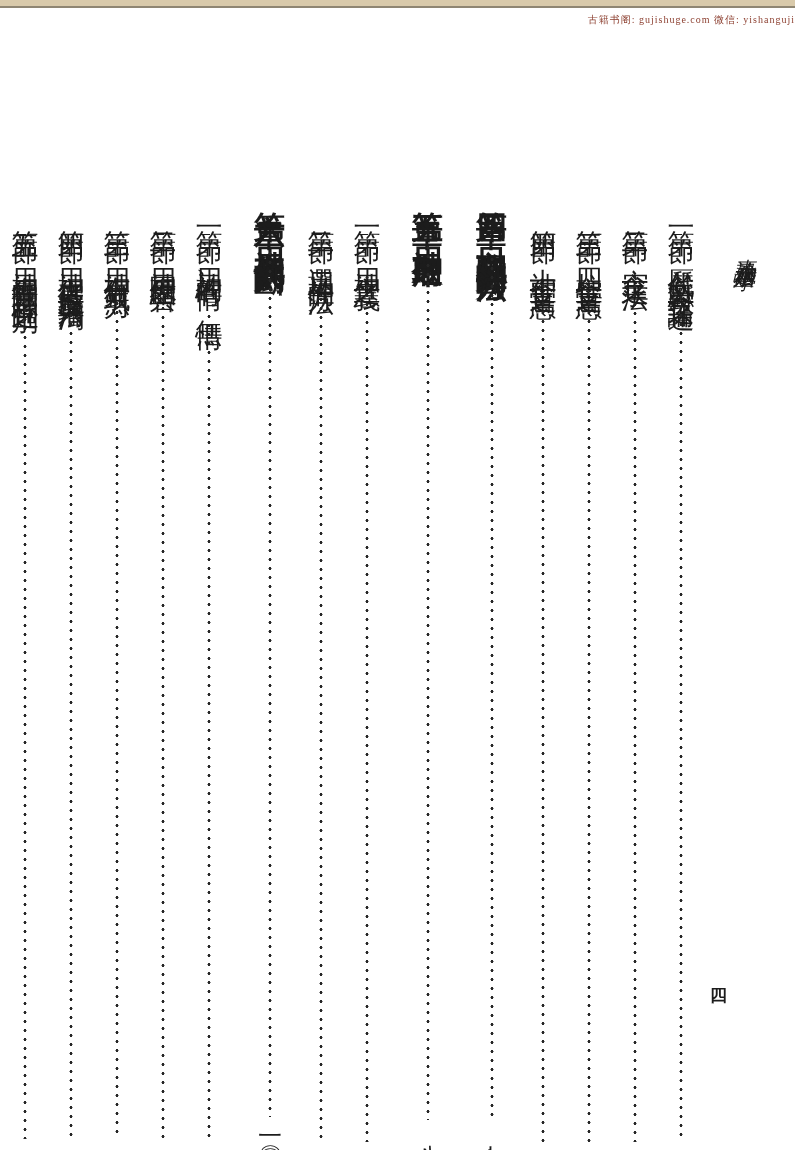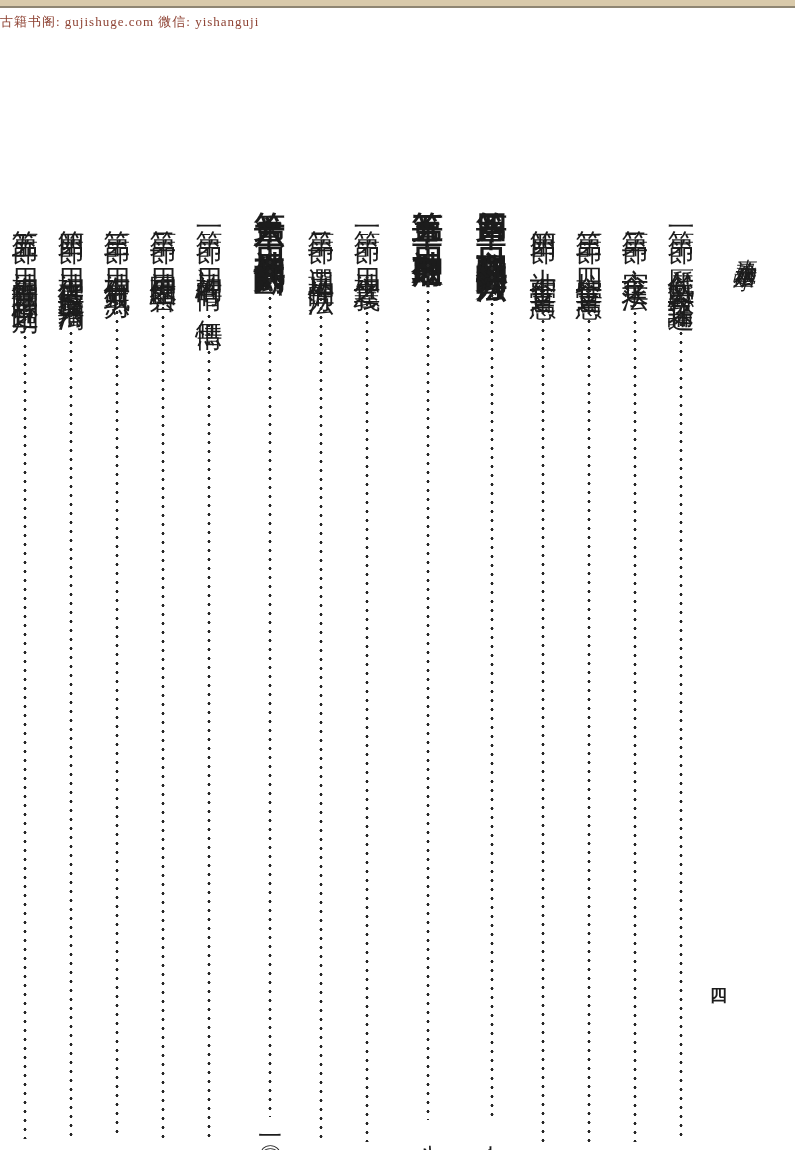--- a/index.html
+++ b/index.html
@@ -21,22 +21,22 @@
   .page{position:absolute;inset:0;}
 
   
   .top-strip{
     position:absolute;top:0;left:0;width:795px;height:6px;
     background:var(--strip);
     border-bottom:2px solid var(--strip-line);
   }
   .watermark{
     position:absolute;top:13px;left:0;width:795px;
-    text-align:left;
-    font-size:13px;letter-spacing:1px;
+    text-align:right;
+    font-size:10px;letter-spacing:1px;
     color:var(--watermark);
   }
 
   
   .book-header{
     position:absolute;top:242px;right:37px;
     writing-mode:vertical-rl;text-orientation:upright;
     font-size:21px;letter-spacing:2px;
     font-style:italic;
     color:var(--ink);

